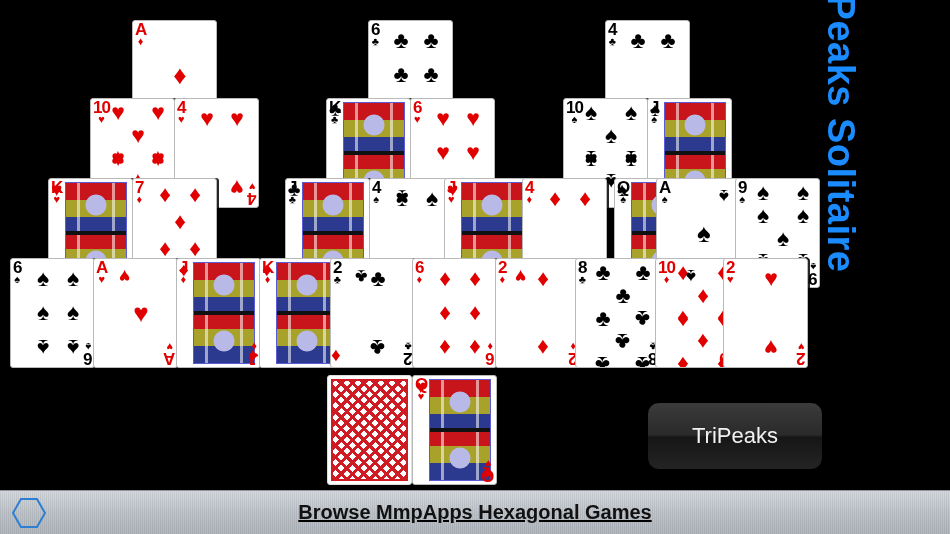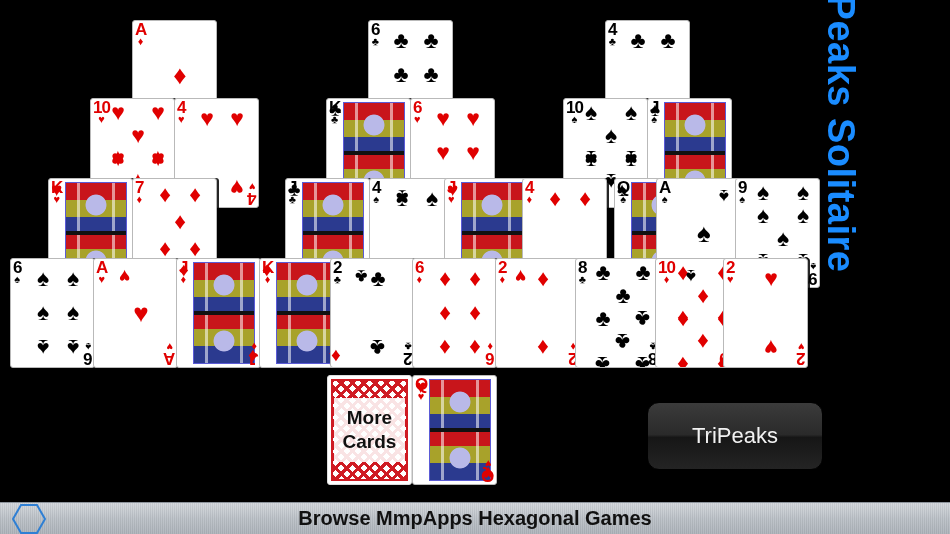--- a/index.html
+++ b/index.html
@@ -129,27 +129,28 @@
     border: 1px solid #000;
     color: #f2f2f2;
     font-size: 22px;
     display: flex; align-items: center; justify-content: center;
     cursor: pointer;
   }
 
   
   #bottombar {
     position: absolute;
-    left: 0; right: 0; bottom: 0; height: 32px;
+    left: 0; right: 0; bottom: 0; height: 44px;
     background:
       repeating-linear-gradient(90deg, rgba(0,0,0,.055) 0 1px, rgba(255,255,255,.05) 1px 2px),
       linear-gradient(180deg,#d4d8dd 0%,#bcc2c8 50%,#aeb4bb 100%);
     border-top: 1px solid #8d949c;
     display: flex; align-items: center; justify-content: center;
     cursor: pointer;
+    text-decoration: underline;
   }
   #bottombar .label {
     font-size: 20px; font-weight: 700; color: #111;
   }
   #hexicon {
     position: absolute; left: 12px; top: 50%;
     transform: translateY(-50%);
     width: 34px; height: 32px;
   }
 </style>
@@ -610,24 +611,20 @@
         <span></span>
         <span class="pip red inv">♥</span>
       </div>
       <div class="corner br red">
         <span class="r">2</span>
         <span class="s">♥</span>
       </div>
     </div>
     <div class="deck" style="left: 327px; top: 375px;">
       <div class="deck-inner"></div>
-      <div class="deck-label">
-        <span>More</span>
-        <span>Cards</span>
-      </div>
     </div>
     <div class="card shadow" style="left: 412px; top: 375px;">
       <div class="corner tl red">
         <span class="r">Q</span>
         <span class="s">♥</span>
       </div>
       <div class="face"></div>
       <span class="facepip tl red">♥</span>
       <span class="facepip br red">♥</span>
       <div class="corner br red">

